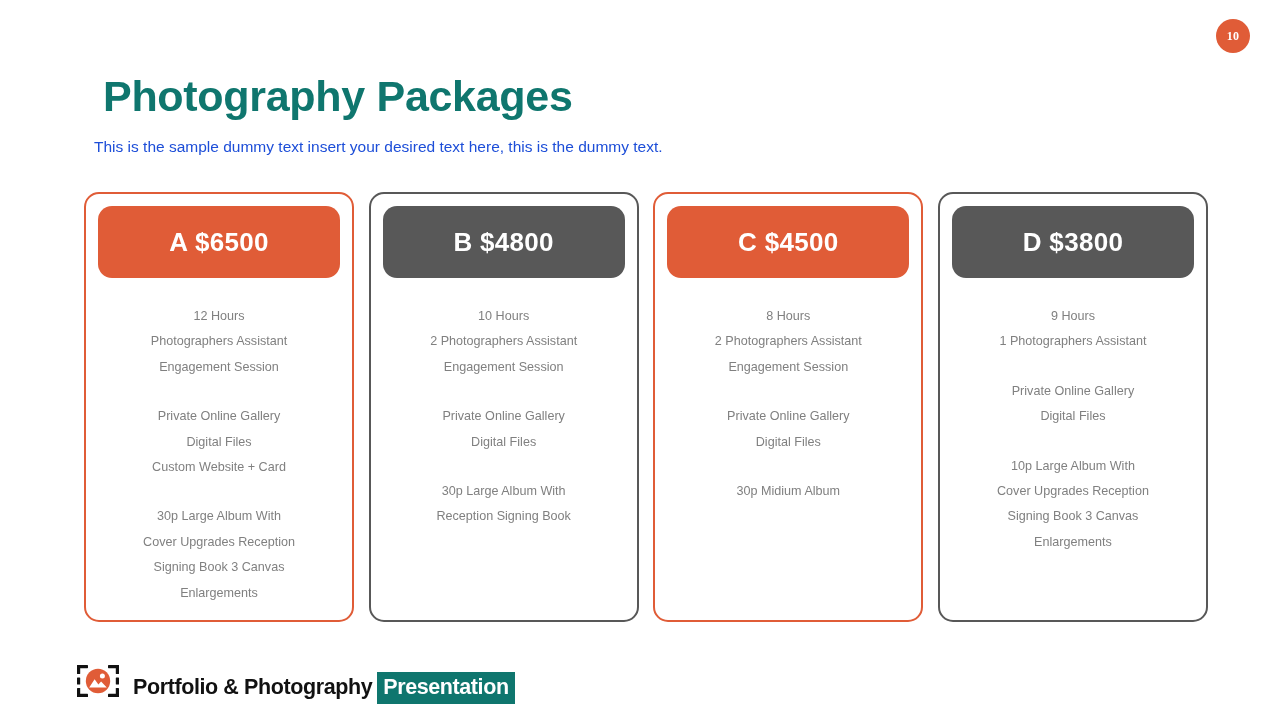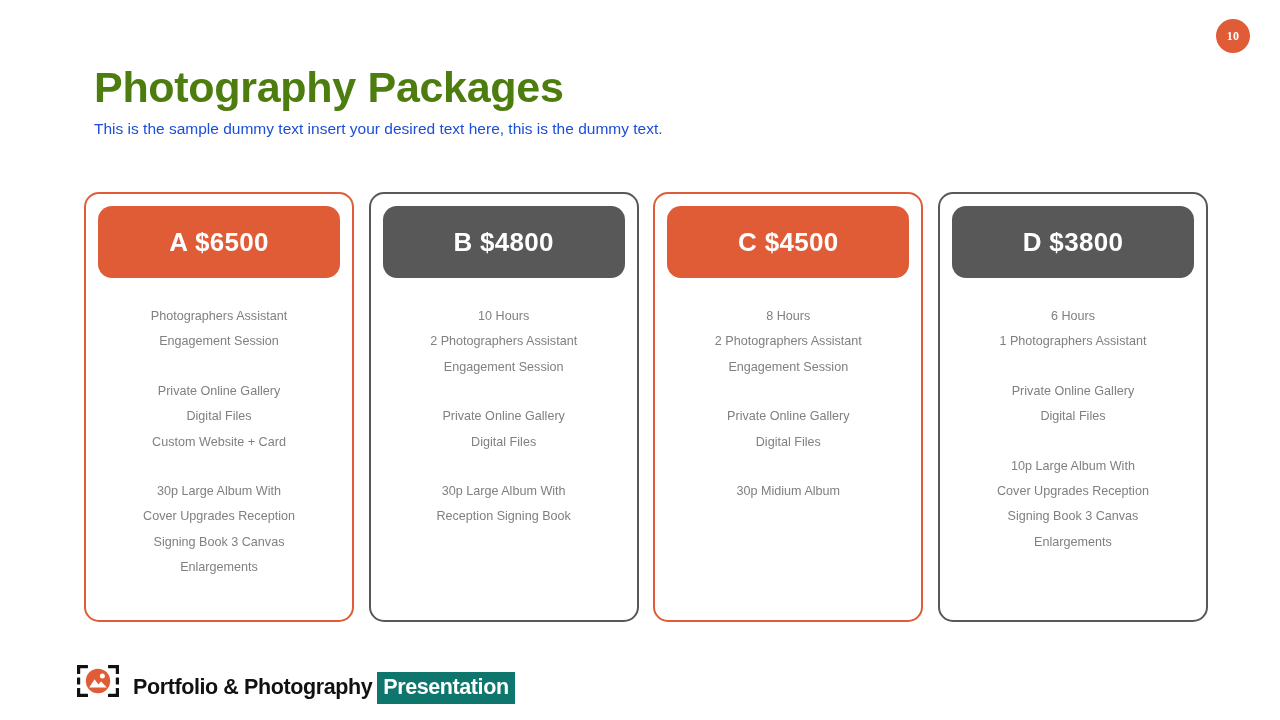--- a/index.html
+++ b/index.html
@@ -38,23 +38,23 @@
   
   #heading {
     position: absolute;
     left: 94px;
     top: 66px;
     width: 1100px;
   }
   #page-title {
     font-size: 43px;
     font-weight: bold;
-    color: #4d7c0f;
+    color: #0f766e;
     line-height: 1.0;
-    margin: 0;
+    margin: 9px;
     letter-spacing: -0.3px;
   }
   #page-subtitle {
     font-size: 15.5px;
     color: #1d4ed8;
     margin: 0;
     padding-top: 11px;
     line-height: 1.2;
   }
 
@@ -169,20 +169,21 @@
   <p id="page-subtitle">This is the sample dummy text insert your desired text here, this is the dummy text.</p>
 </div>
 
 <div id="cards-row">
     <div class="pkg-card accent">
       <div class="pkg-header">
         <span>A $6500</span>
       </div>
       <div class="pkg-body">
         <div class="feature-group">
+          <span class="feature-line">12 Hours</span>
           <span class="feature-line">Photographers Assistant</span>
           <span class="feature-line">Engagement Session</span>
         </div>
         <div class="feature-group">
           <span class="feature-line">Private Online Gallery</span>
           <span class="feature-line">Digital Files</span>
           <span class="feature-line">Custom Website + Card</span>
         </div>
         <div class="feature-group">
           <span class="feature-line">30p Large Album With</span>
@@ -230,21 +231,21 @@
           <span class="feature-line">30p Midium Album</span>
         </div>
       </div>
     </div>
     <div class="pkg-card">
       <div class="pkg-header">
         <span>D $3800</span>
       </div>
       <div class="pkg-body">
         <div class="feature-group">
-          <span class="feature-line">6 Hours</span>
+          <span class="feature-line">9 Hours</span>
           <span class="feature-line">1 Photographers Assistant</span>
         </div>
         <div class="feature-group">
           <span class="feature-line">Private Online Gallery</span>
           <span class="feature-line">Digital Files</span>
         </div>
         <div class="feature-group">
           <span class="feature-line">10p Large Album With</span>
           <span class="feature-line">Cover  Upgrades Reception</span>
           <span class="feature-line">Signing Book  3 Canvas</span>

